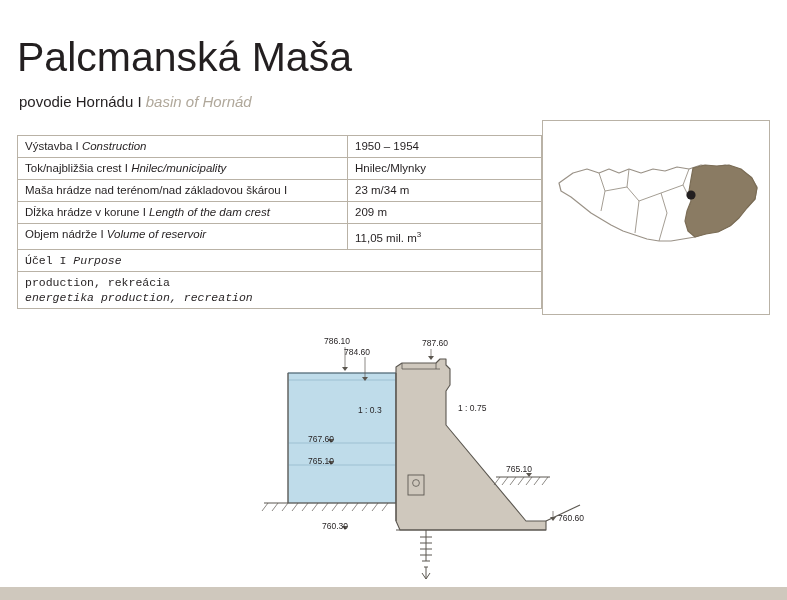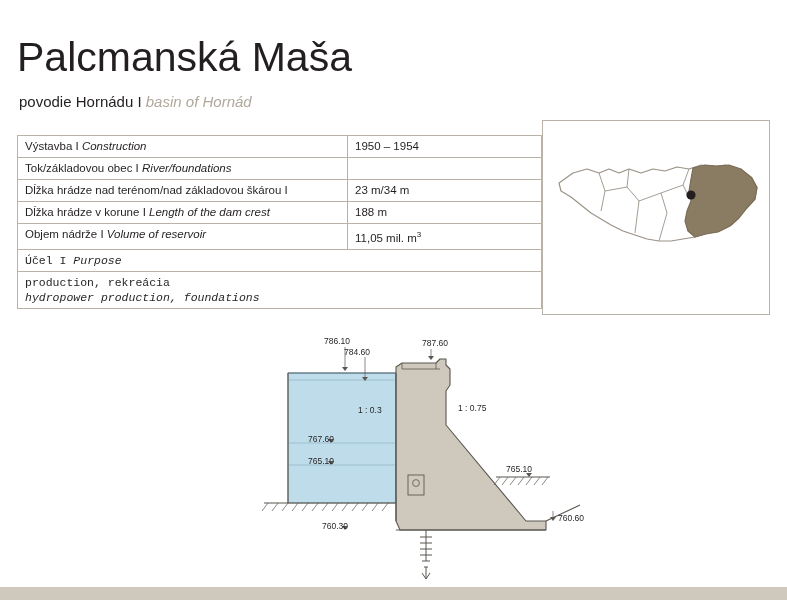--- a/index.html
+++ b/index.html
@@ -144,42 +144,43 @@
       <div class="tcell-label">
         <span>Výstavba</span>
         <span>I</span>
         <span class="en">Construction</span>
       </div>
       <div class="tcell-value">1950 – 1954</div>
     </div>
 
     <div class="trow">
       <div class="tcell-label">
-        <span>Tok/základovou obec</span>
-        <span>I</span>
-        <span class="en">River/foundations</span>
-      </div>
-    </div>
-
-    <div class="trow">
-      <div class="tcell-label">
-        <span>Dĺžka hrádze nad terénom/nad základovou škárou</span>
+        <span>Tok/najbližšia crest</span>
+        <span>I</span>
+        <span class="en">Hnilec/municipality</span>
+      </div>
+      <div class="tcell-value">Hnilec/Mlynky</div>
+    </div>
+
+    <div class="trow">
+      <div class="tcell-label">
+        <span>Maša hrádze nad terénom/nad základovou škárou</span>
         <span>I</span>
         <br>
       </div>
       <div class="tcell-value">23 m/34 m</div>
     </div>
 
     <div class="trow">
       <div class="tcell-label">
         <span>Dĺžka hrádze v korune</span>
         <span>I</span>
         <span class="en">Length of the dam crest</span>
       </div>
-      <div class="tcell-value">188 m</div>
+      <div class="tcell-value">209 m</div>
     </div>
 
     <div class="trow">
       <div class="tcell-label">
         <span>Objem nádrže</span>
         <span>I</span>
         <span class="en">Volume of reservoir</span>
       </div>
       <div class="tcell-value">
         <span>11,05 mil. m</span><sup>3</sup>
@@ -190,21 +191,21 @@
       <div class="tcell-label">
         <span>Účel</span>
         <span>I</span>
         <span class="en">Purpose</span>
       </div>
     </div>
 
     <div class="trow full-row">
       <div class="tcell-label purpose-body">
         <span>production, rekreácia</span><br>
-        <span class="en">hydropower production, foundations</span>
+        <span class="en">energetika production, recreation</span>
       </div>
     </div>
 
   </div>
 
   <div class="map-box">
     <svg class="map-svg" width="228" height="195" viewBox="0 0 228 195">
 
       <path d="M16,62 L30,52 L44,48 L56,52 L66,48 L76,52 L86,48 L98,52 L110,48
            L122,50 L134,46 L146,48 L158,44 L170,46 L182,44 L196,48 L208,56

